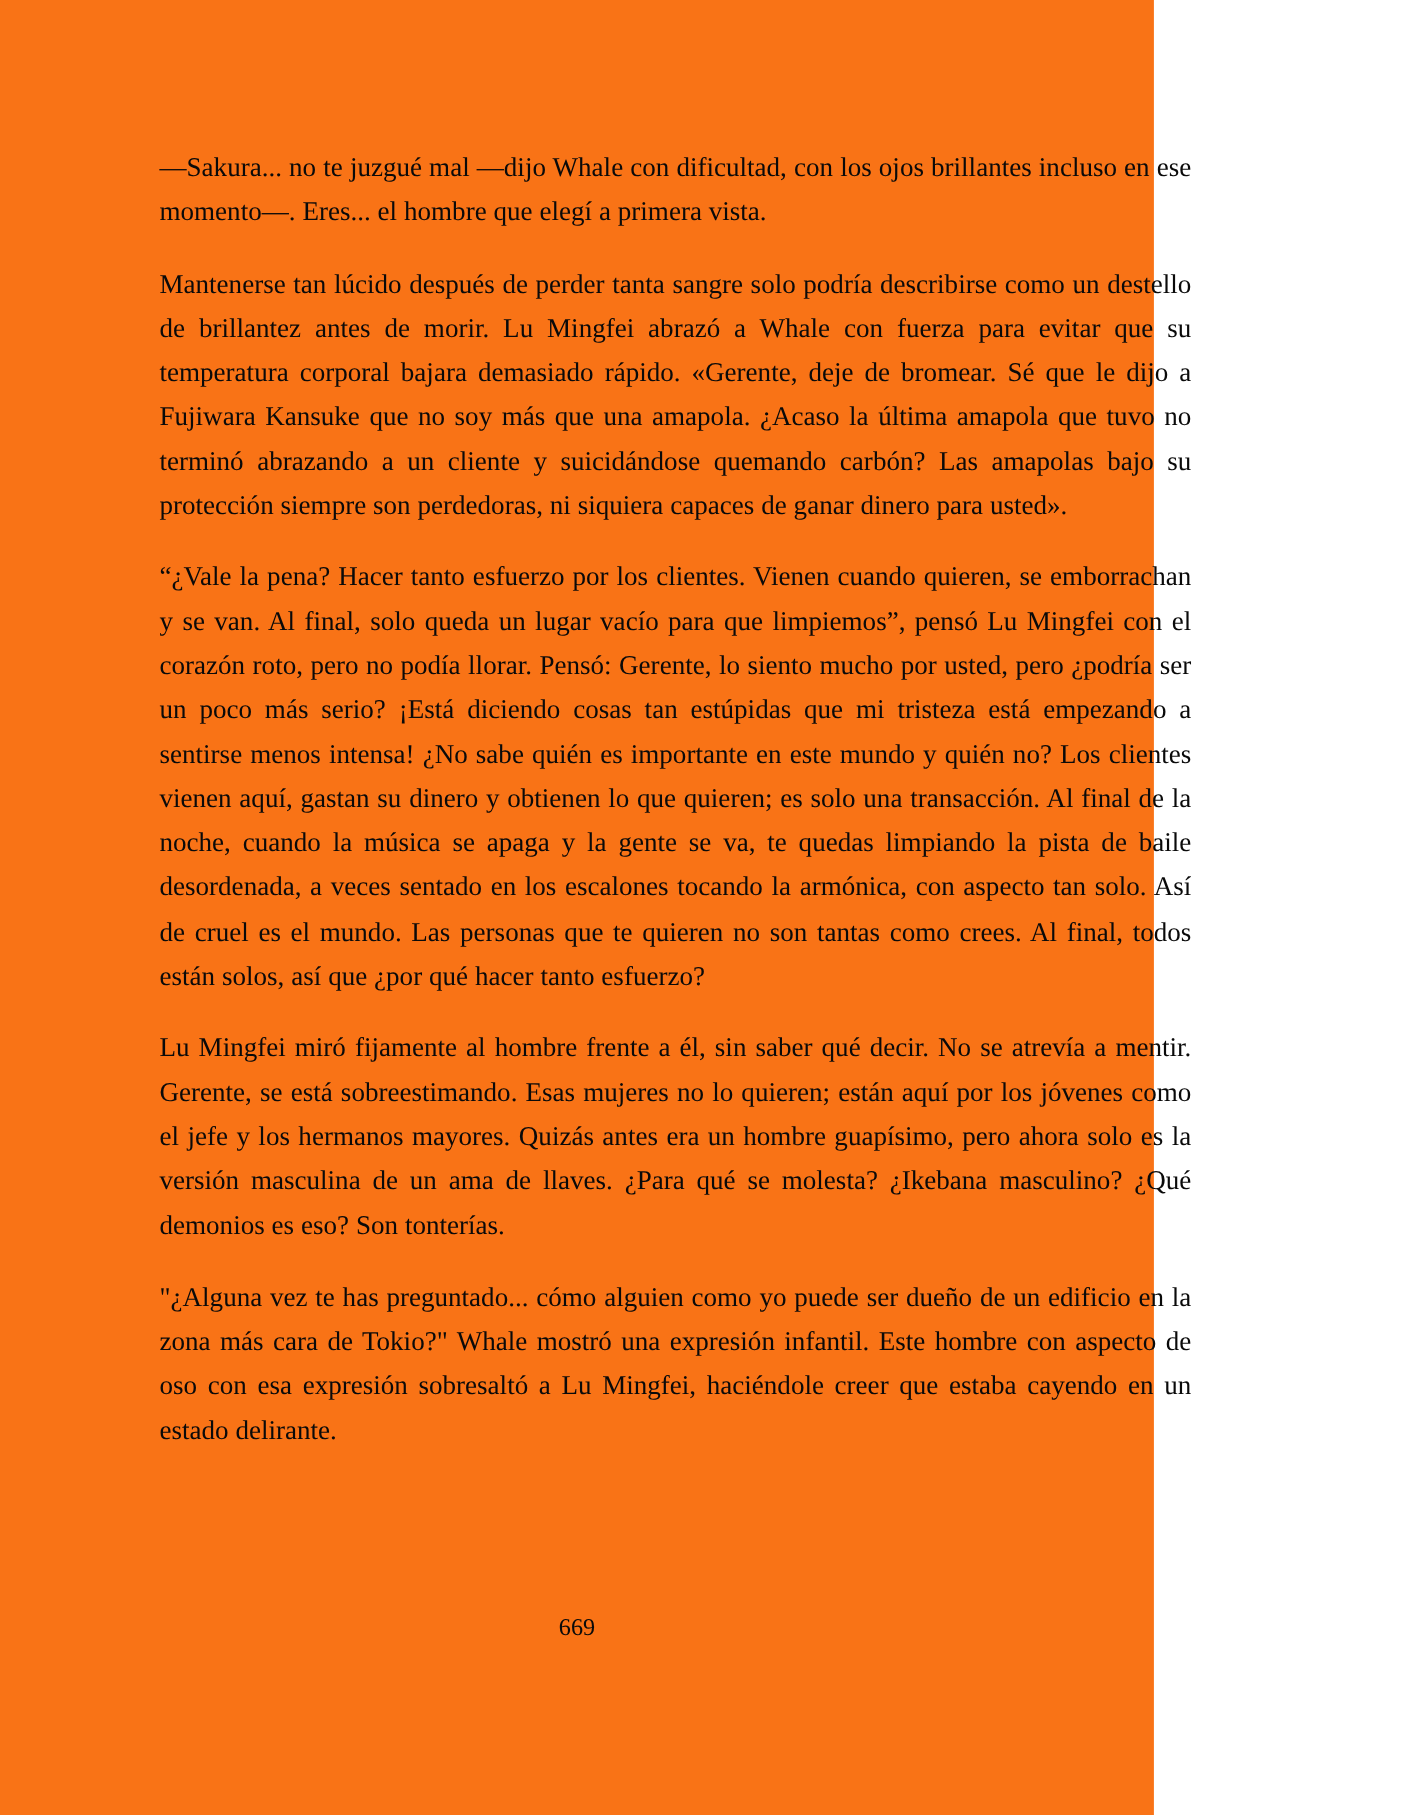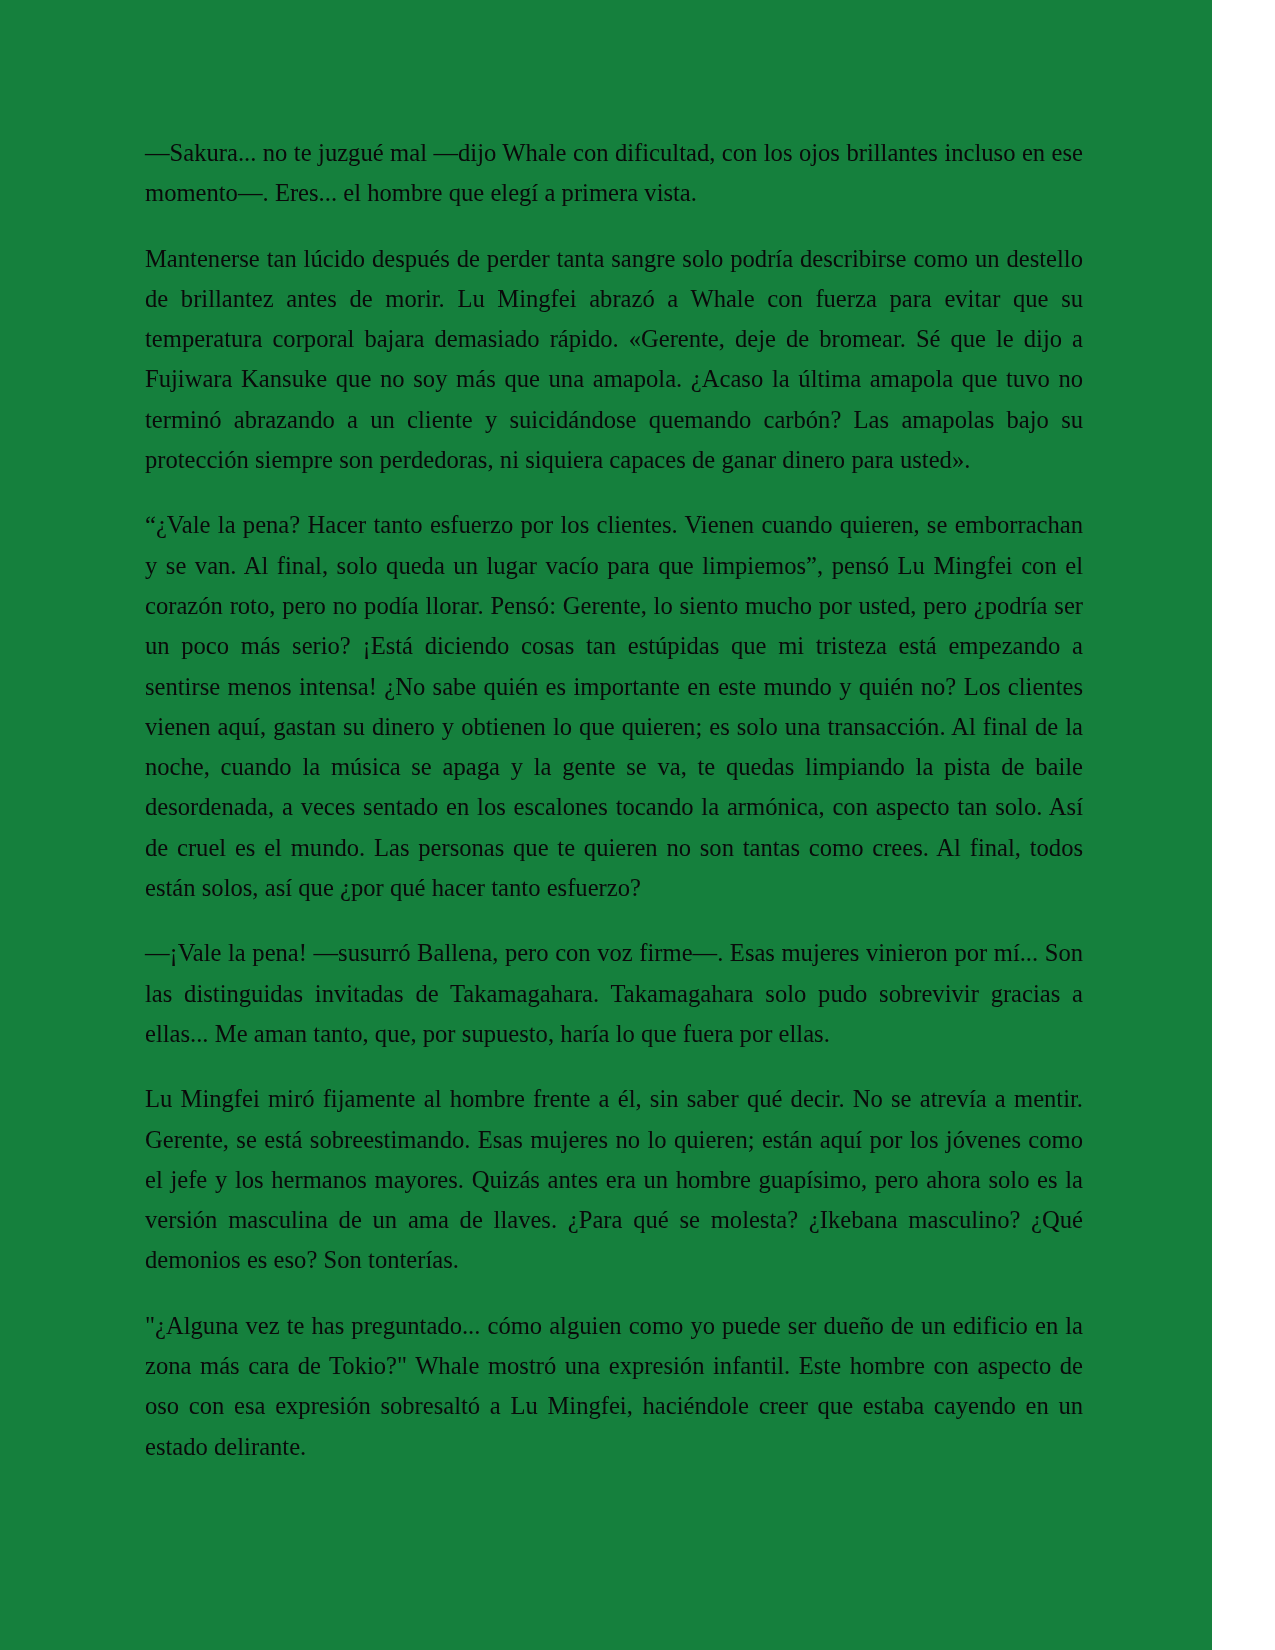--- a/index.html
+++ b/index.html
@@ -10,24 +10,24 @@
   body {
     width: 1275px;
     height: 1650px;
     font-family: "Liberation Serif", "DejaVu Serif", serif;
     color: #000000;
     position: relative;
     overflow: hidden;
   }
   .page {
     position: relative;
-    width: 1212px;
+    width: 1049px;
     height: 1650px;
     box-sizing: border-box;
-    background: #15803d;
+    background: #f97316;
     padding-left: 40px;
   }
   .content {
     position: absolute;
     left: 145px;
     top: 133px;
     width: 938px;
   }
   .para {
     font-size: 24.6px;
@@ -54,17 +54,17 @@
   }
 </style>
 </head>
 <body>
 
 <div class="page">
   <div class="content">
     <p class="para">—Sakura... no te juzgué mal —dijo Whale con dificultad, con los ojos brillantes incluso en ese momento—. Eres... el hombre que elegí a primera vista.</p>
     <p class="para">Mantenerse tan lúcido después de perder tanta sangre solo podría describirse como un destello de brillantez antes de morir. Lu Mingfei abrazó a Whale con fuerza para evitar que su temperatura corporal bajara demasiado rápido. «Gerente, deje de bromear. Sé que le dijo a Fujiwara Kansuke que no soy más que una amapola. ¿Acaso la última amapola que tuvo no terminó abrazando a un cliente y suicidándose quemando carbón? Las amapolas bajo su protección siempre son perdedoras, ni siquiera capaces de ganar dinero para usted».</p>
     <p class="para">“¿Vale la pena? Hacer tanto esfuerzo por los clientes. Vienen cuando quieren, se emborrachan y se van. Al final, solo queda un lugar vacío para que limpiemos”, pensó Lu Mingfei con el corazón roto, pero no podía llorar. Pensó: Gerente, lo siento mucho por usted, pero ¿podría ser un poco más serio? ¡Está diciendo cosas tan estúpidas que mi tristeza está empezando a sentirse menos intensa! ¿No sabe quién es importante en este mundo y quién no? Los clientes vienen aquí, gastan su dinero y obtienen lo que quieren; es solo una transacción. Al final de la noche, cuando la música se apaga y la gente se va, te quedas limpiando la pista de baile desordenada, a veces sentado en los escalones tocando la armónica, con aspecto tan solo. Así de cruel es el mundo. Las personas que te quieren no son tantas como crees. Al final, todos están solos, así que ¿por qué hacer tanto esfuerzo?</p>
-    <p class="para">—¡Vale la pena! —susurró Ballena, pero con voz firme—. Esas mujeres vinieron por mí... Son las distinguidas invitadas de Takamagahara. Takamagahara solo pudo sobrevivir gracias a ellas... Me aman tanto, que, por supuesto, haría lo que fuera por ellas.</p>
     <p class="para">Lu Mingfei miró fijamente al hombre frente a él, sin saber qué decir. No se atrevía a mentir. Gerente, se está sobreestimando. Esas mujeres no lo quieren; están aquí por los jóvenes como el jefe y los hermanos mayores. Quizás antes era un hombre guapísimo, pero ahora solo es la versión masculina de un ama de llaves. ¿Para qué se molesta? ¿Ikebana masculino? ¿Qué demonios es eso? Son tonterías.</p>
     <p class="para">"¿Alguna vez te has preguntado... cómo alguien como yo puede ser dueño de un edificio en la zona más cara de Tokio?" Whale mostró una expresión infantil. Este hombre con aspecto de oso con esa expresión sobresaltó a Lu Mingfei, haciéndole creer que estaba cayendo en un estado delirante.</p>
   </div>
+  <div class="folio">669</div>
 </div>
 
 </body></html>

